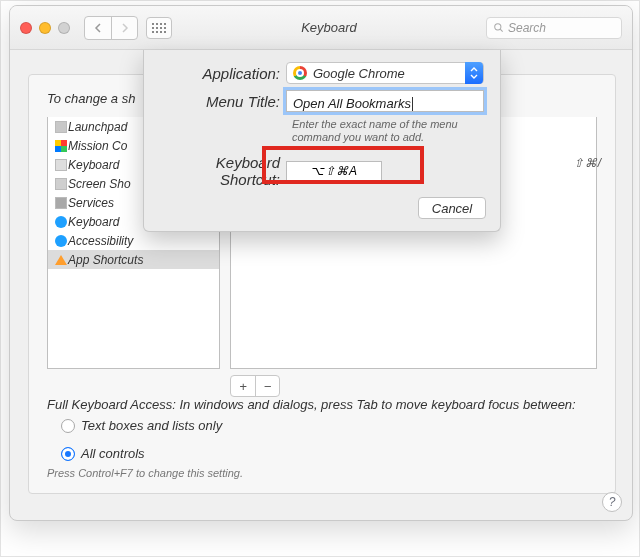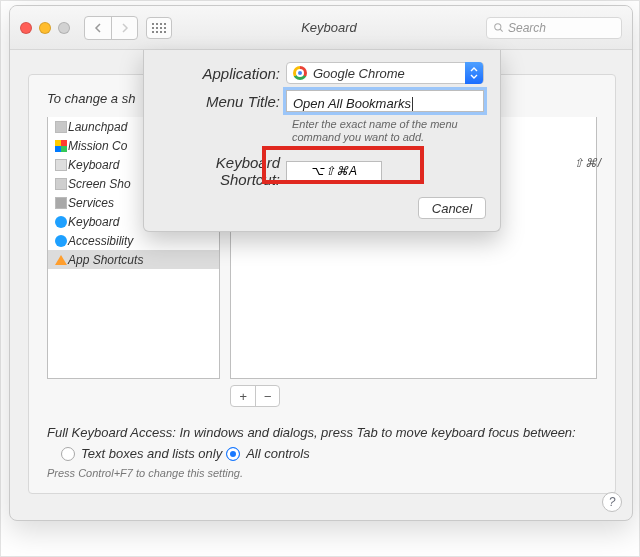--- a/index.html
+++ b/index.html
@@ -30,22 +30,22 @@
     .list { height: 178px; overflow: hidden; }
     .list-row { height: 19px; display: flex; align-items: center; padding: 0 6px; font-size: 12px; color: #333; }
     .list-row.sel { background: #dcdcdc; }
     .licon { width: 14px; height: 14px; display: inline-flex; align-items: center; justify-content: center; }
     .licon .sq { width: 12px; height: 12px; }
     .pm-bar { display:flex; justify-content:flex-start; margin-left: 183px; margin-top:6px; }
     .pm { display:flex; border:1px solid #c8c8c8; border-radius:4px; overflow:hidden; background:#fff; }
     .pm-btn { width:24px; height:20px; display:flex; align-items:center; justify-content:center; font-size:13px; color:#555; }
     .pm-btn + .pm-btn { border-left:1px solid #c8c8c8; }
 
-    .kbd-access { margin-top: 18px; font-size: 13px; color: #333; }
-    .radios { margin: 6px 0 6px 14px; display: flex; gap: 4px; }
+    .kbd-access { font-size: 13px; color: #333; }
+    .radios { margin: 6px 0 6px 14px; display: flex; flex-direction: column; gap: 13px; }
     .radio-row { display: flex; align-items: center; gap: 6px; font-size: 13px; }
     .radio { width: 14px; height: 14px; border-radius: 50%; border: 1px solid #a8a8a8; background: #fff; display: inline-flex; align-items:center; justify-content:center; }
     .radio.checked { border-color: #1878ff; background: #1878ff; box-shadow: inset 0 0 0 3px #fff; }
     .hint { font-size: 11px; color: #777; margin-top:2px; }
     .help { position:absolute; right:10px; bottom:8px; width:20px; height:20px; border-radius:50%; border:1px solid #bfbfbf; background:#fff; display:flex; align-items:center; justify-content:center; font-size:12px; color:#6a6e7a; }
 
     
     .sheet { position:absolute; left:133px; top:44px; width:358px; height:182px; background:#ececec; border:1px solid #c8c8c8; border-top:none; border-radius:0 0 6px 6px; box-shadow:0 10px 24px rgba(0,0,0,.22); padding:12px 16px; }
     .frow { display:flex; align-items:center; margin-bottom:6px; }
     .flabel { width:126px; text-align:right; font-size:15px; color:#333; padding-right:6px; }

